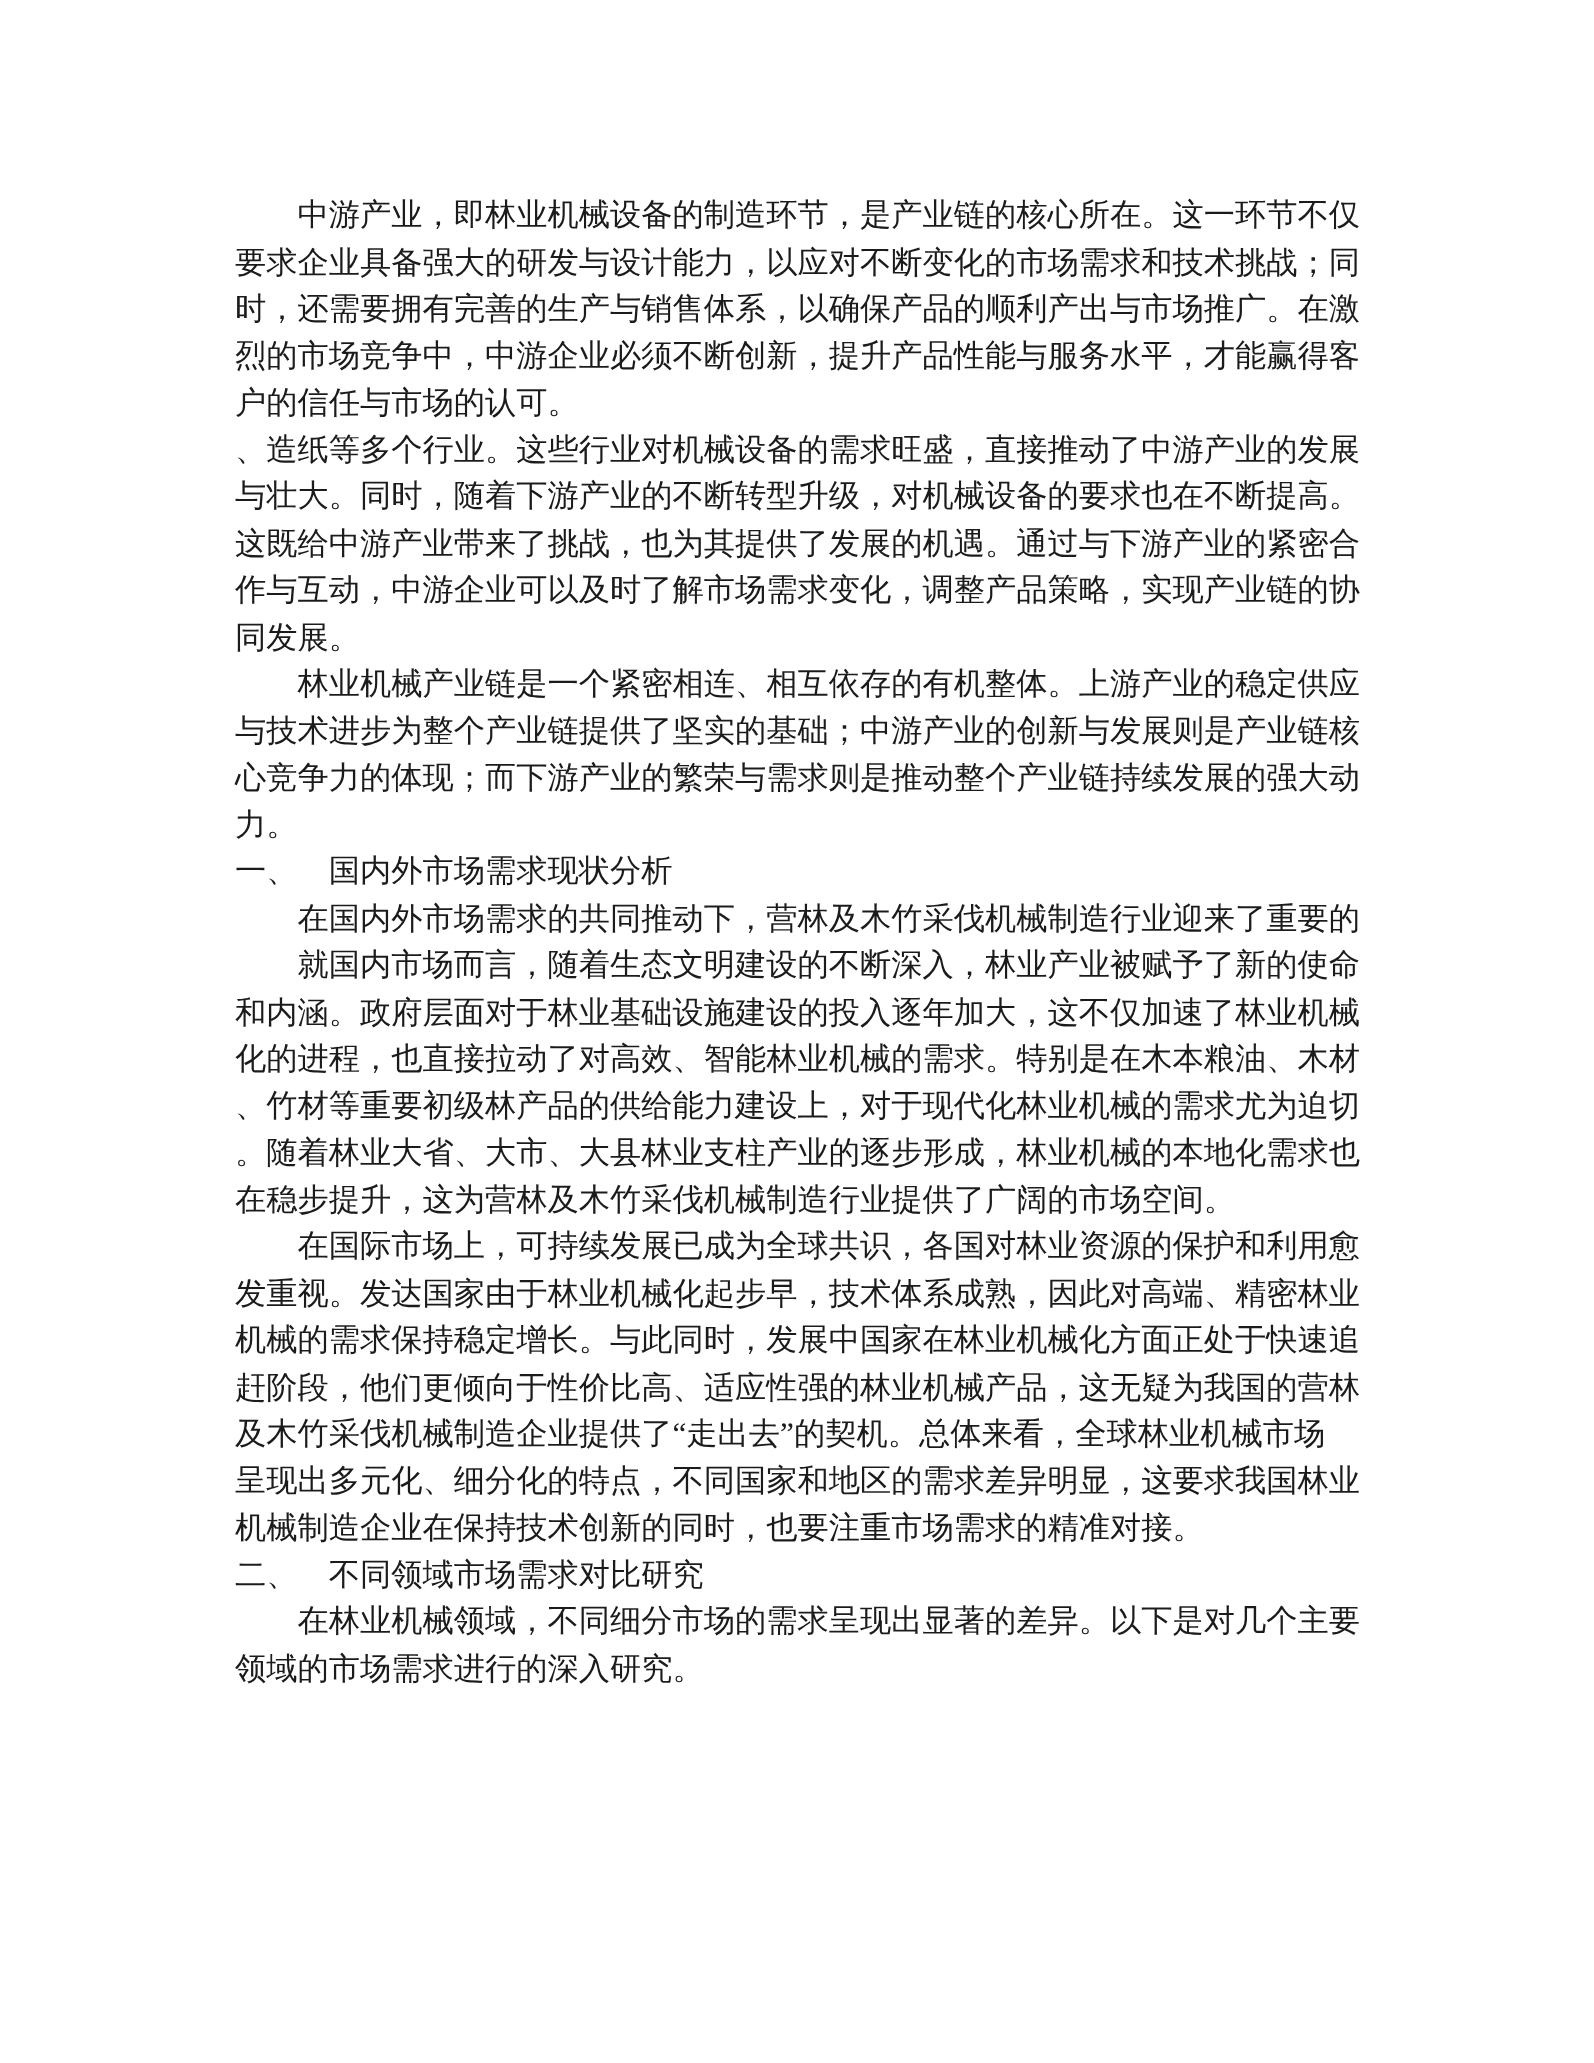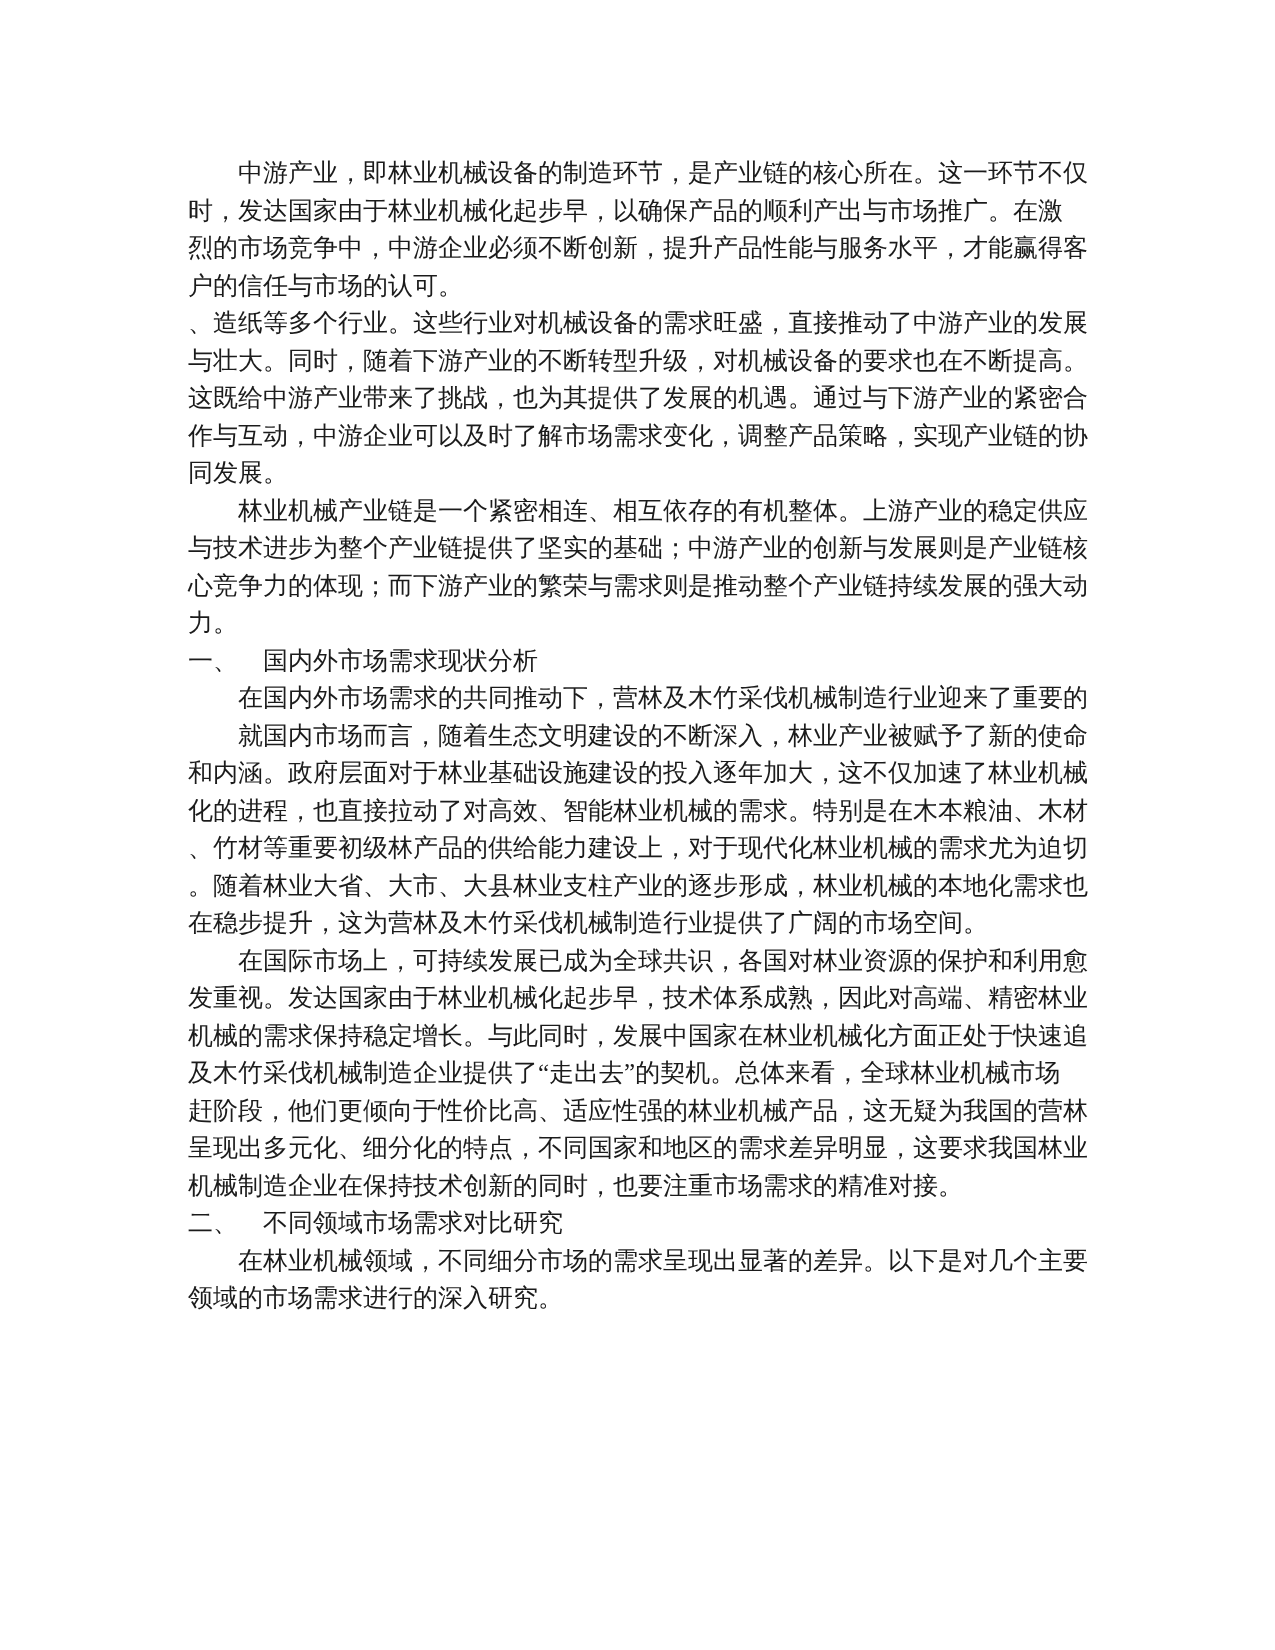--- a/index.html
+++ b/index.html
@@ -32,21 +32,22 @@
   .line.indent {
     padding-left: 50px;
   }
 </style>
 </head>
 <body>
 
 <div class="page" style="background: rgb(255, 255, 255);">
   <div class="text-block" style="color: rgb(27, 27, 27);">
       <div class="line indent body">中游产业，即林业机械设备的制造环节，是产业链的核心所在。这一环节不仅</div>
-      <div class="line body">时，发达国家由于林业机械化起步早，以确保产品的顺利产出与市场推广。在激</div>
+      <div class="line body">要求企业具备强大的研发与设计能力，以应对不断变化的市场需求和技术挑战；同</div>
+      <div class="line body">时，还需要拥有完善的生产与销售体系，以确保产品的顺利产出与市场推广。在激</div>
       <div class="line body">烈的市场竞争中，中游企业必须不断创新，提升产品性能与服务水平，才能赢得客</div>
       <div class="line body">户的信任与市场的认可。</div>
       <div class="line body">、造纸等多个行业。这些行业对机械设备的需求旺盛，直接推动了中游产业的发展</div>
       <div class="line body">与壮大。同时，随着下游产业的不断转型升级，对机械设备的要求也在不断提高。</div>
       <div class="line body">这既给中游产业带来了挑战，也为其提供了发展的机遇。通过与下游产业的紧密合</div>
       <div class="line body">作与互动，中游企业可以及时了解市场需求变化，调整产品策略，实现产业链的协</div>
       <div class="line body">同发展。</div>
       <div class="line indent body">林业机械产业链是一个紧密相连、相互依存的有机整体。上游产业的稳定供应</div>
       <div class="line body">与技术进步为整个产业链提供了坚实的基础；中游产业的创新与发展则是产业链核</div>
       <div class="line body">心竞争力的体现；而下游产业的繁荣与需求则是推动整个产业链持续发展的强大动</div>
@@ -55,21 +56,21 @@
       <div class="line indent body">在国内外市场需求的共同推动下，营林及木竹采伐机械制造行业迎来了重要的</div>
       <div class="line indent body">就国内市场而言，随着生态文明建设的不断深入，林业产业被赋予了新的使命</div>
       <div class="line body">和内涵。政府层面对于林业基础设施建设的投入逐年加大，这不仅加速了林业机械</div>
       <div class="line body">化的进程，也直接拉动了对高效、智能林业机械的需求。特别是在木本粮油、木材</div>
       <div class="line body">、竹材等重要初级林产品的供给能力建设上，对于现代化林业机械的需求尤为迫切</div>
       <div class="line body">。随着林业大省、大市、大县林业支柱产业的逐步形成，林业机械的本地化需求也</div>
       <div class="line body">在稳步提升，这为营林及木竹采伐机械制造行业提供了广阔的市场空间。</div>
       <div class="line indent body">在国际市场上，可持续发展已成为全球共识，各国对林业资源的保护和利用愈</div>
       <div class="line body">发重视。发达国家由于林业机械化起步早，技术体系成熟，因此对高端、精密林业</div>
       <div class="line body">机械的需求保持稳定增长。与此同时，发展中国家在林业机械化方面正处于快速追</div>
+      <div class="line body">赶阶段，他们更倾向于性价比高、适应性强的林业机械产品，这无疑为我国的营林</div>
       <div class="line body">及木竹采伐机械制造企业提供了“走出去”的契机。总体来看，全球林业机械市场</div>
-      <div class="line body">赶阶段，他们更倾向于性价比高、适应性强的林业机械产品，这无疑为我国的营林</div>
       <div class="line body">呈现出多元化、细分化的特点，不同国家和地区的需求差异明显，这要求我国林业</div>
       <div class="line body">机械制造企业在保持技术创新的同时，也要注重市场需求的精准对接。</div>
       <div class="line section-heading">二、　不同领域市场需求对比研究</div>
       <div class="line indent body">在林业机械领域，不同细分市场的需求呈现出显著的差异。以下是对几个主要</div>
       <div class="line body">领域的市场需求进行的深入研究。</div>
     </div>
 </div>
 
 </body></html>

